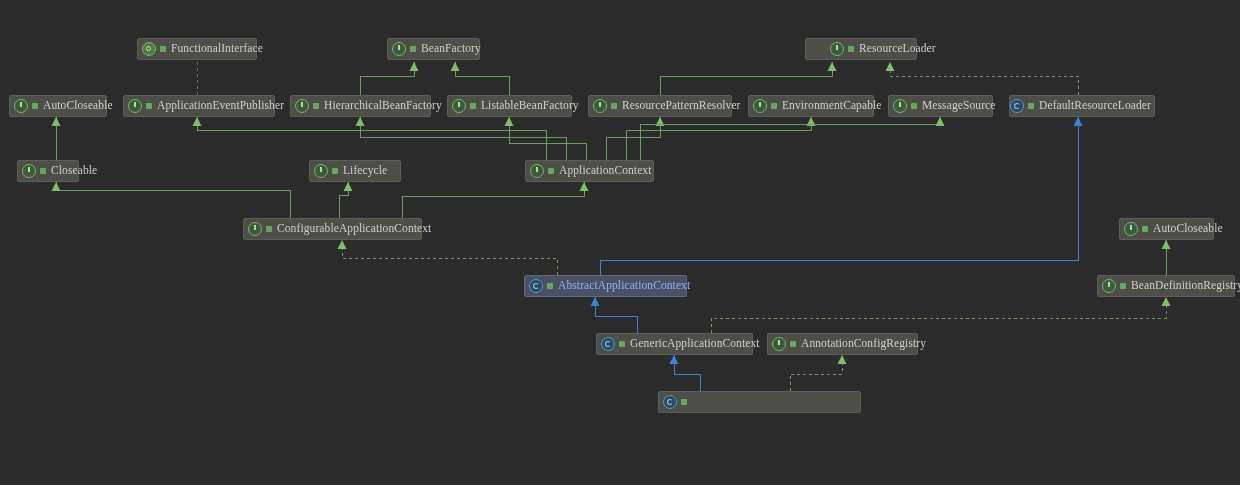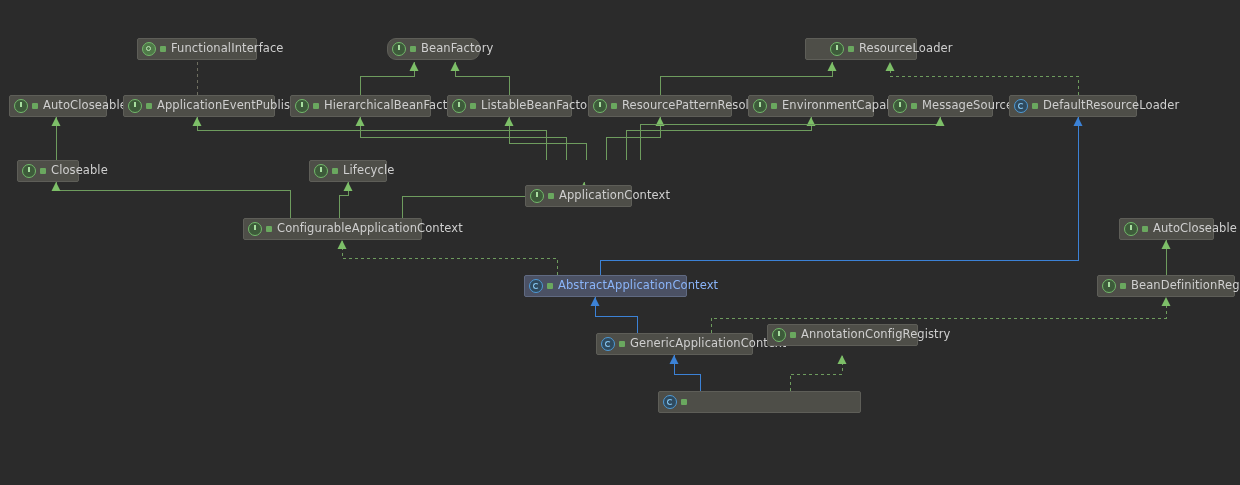--- a/index.html
+++ b/index.html
@@ -33,20 +33,21 @@
     align-items: center;
     padding: 0 7px 0 4px;
     background: #4e4e48;
     border: 1px solid #5e5e58;
     border-radius: 2px;
     color: #d4d4d4;
     font-size: 11.5px;
     letter-spacing: 0.1px;
     white-space: nowrap;
     line-height: 1;
+    font-family: Liberation Serif, serif;
   }
   .node.selected {
     background: #4b5164;
     border-color: #5a6persist;
     border: 1px solid #606a82;
   }
   .node.selected .node-label {
     color: #8ab4f8;
   }
   .node-icons {
@@ -223,21 +224,21 @@
       </g>
     </svg>
   <div id="node-layer">
       <div class="node" style="left: 137px; top: 38px; width: 120px;">
         <span class="node-icons">
           <span class="ico ico-annotation"></span>
           <span class="ico ico-public"></span>
         </span>
         <span class="node-label">FunctionalInterface</span>
       </div>
-      <div class="node" style="left: 387px; top: 38px; width: 93px; border-radius: 9px;">
+      <div class="node" style="left: 387px; top: 38px; width: 93px;">
         <span class="node-icons">
           <span class="ico ico-interface"></span>
           <span class="ico ico-public"></span>
         </span>
         <span class="node-label">BeanFactory</span>
       </div>
       <div class="node" style="left: 805px; top: 38px; width: 112px; padding-left: 24px;">
         <span class="node-icons">
           <span class="ico ico-interface"></span>
           <span class="ico ico-public"></span>
@@ -286,42 +287,42 @@
         </span>
         <span class="node-label">EnvironmentCapable</span>
       </div>
       <div class="node" style="left: 888px; top: 95px; width: 105px;">
         <span class="node-icons">
           <span class="ico ico-interface"></span>
           <span class="ico ico-public"></span>
         </span>
         <span class="node-label">MessageSource</span>
       </div>
-      <div class="node" style="left: 1009px; top: 95px; width: 128px;">
+      <div class="node" style="left: 1009px; top: 95px; width: 146px; justify-content: center;">
         <span class="node-icons">
           <span class="ico ico-class"></span>
           <span class="ico ico-public"></span>
         </span>
         <span class="node-label">DefaultResourceLoader</span>
       </div>
       <div class="node" style="left: 17px; top: 160px; width: 62px;">
         <span class="node-icons">
           <span class="ico ico-interface"></span>
           <span class="ico ico-public"></span>
         </span>
         <span class="node-label">Closeable</span>
       </div>
-      <div class="node" style="left: 309px; top: 160px; width: 78px;">
+      <div class="node" style="left: 309px; top: 160px; width: 92px;">
         <span class="node-icons">
           <span class="ico ico-interface"></span>
           <span class="ico ico-public"></span>
         </span>
         <span class="node-label">Lifecycle</span>
       </div>
-      <div class="node" style="left: 525px; top: 160px; width: 107px; margin-top: 25px;">
+      <div class="node" style="left: 525px; top: 160px; width: 129px;">
         <span class="node-icons">
           <span class="ico ico-interface"></span>
           <span class="ico ico-public"></span>
         </span>
         <span class="node-label">ApplicationContext</span>
       </div>
       <div class="node" style="left: 243px; top: 218px; width: 179px;">
         <span class="node-icons">
           <span class="ico ico-interface"></span>
           <span class="ico ico-public"></span>
@@ -349,21 +350,21 @@
         </span>
         <span class="node-label">BeanDefinitionRegistry</span>
       </div>
       <div class="node" style="left: 596px; top: 333px; width: 157px;">
         <span class="node-icons">
           <span class="ico ico-class"></span>
           <span class="ico ico-public"></span>
         </span>
         <span class="node-label">GenericApplicationContext</span>
       </div>
-      <div class="node" style="left: 767px; top: 324px; width: 151px;">
+      <div class="node" style="left: 767px; top: 333px; width: 151px;">
         <span class="node-icons">
           <span class="ico ico-interface"></span>
           <span class="ico ico-public"></span>
         </span>
         <span class="node-label">AnnotationConfigRegistry</span>
       </div>
       <div class="node" style="left: 658px; top: 391px; width: 203px;">
         <span class="node-icons">
           <span class="ico ico-class"></span>
           <span class="ico ico-public"></span>

